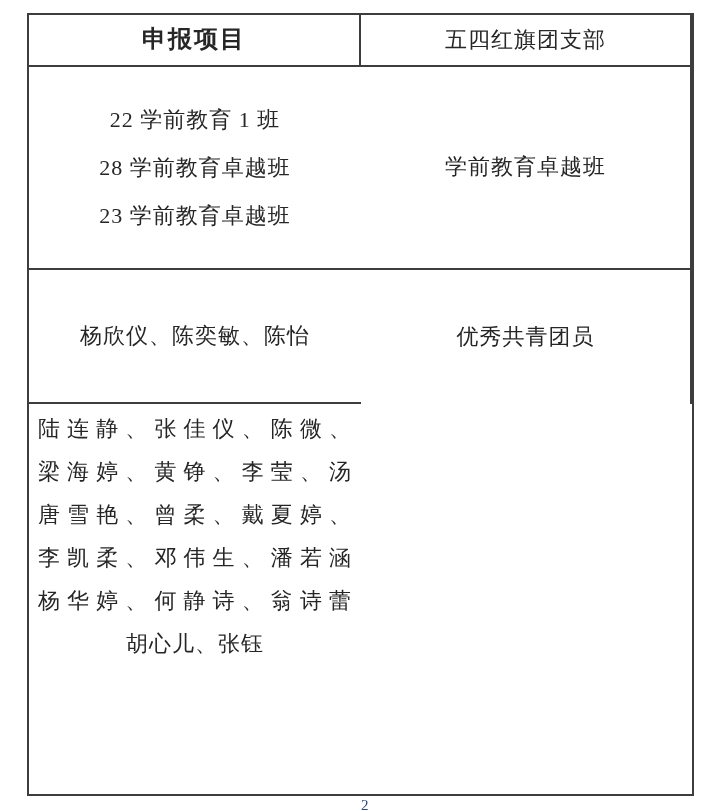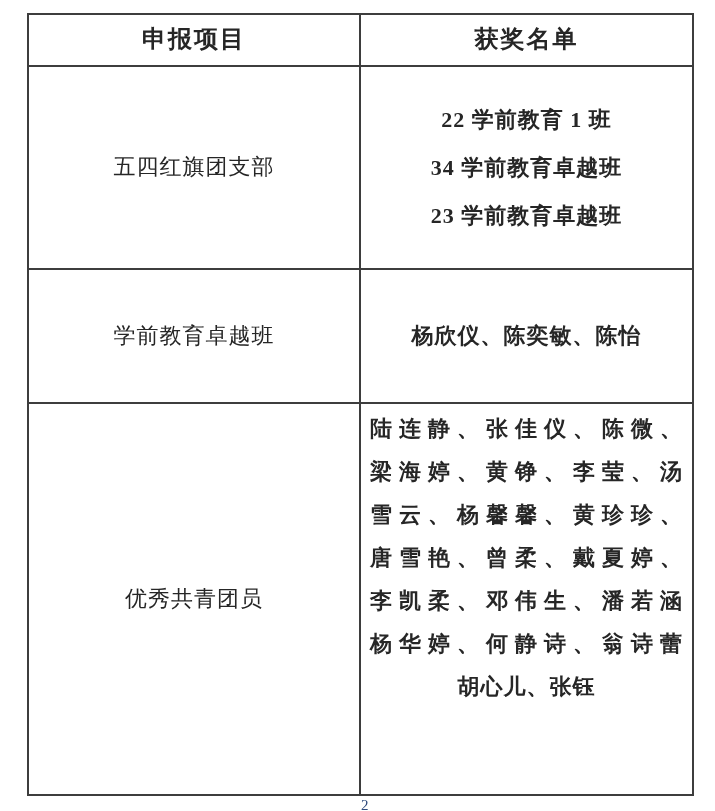--- a/index.html
+++ b/index.html
@@ -27,21 +27,21 @@
     border-bottom: 2px solid #3d3d3d;
     display: flex;
     flex-direction: column;
     justify-content: center;
     align-items: center;
     font-size: 22px;
     letter-spacing: 1px;
     line-height: 1.4;
     overflow: hidden;
   }
-  .cell.last-col { border-right: none; font-weight: bold; }
+  .cell.last-col { border-right: none; }
   .cell.last-row { border-bottom: none; }
   .cell.head {
     font-weight: bold;
     font-size: 24px;
     letter-spacing: 2px;
   }
   .winners-multiline .w-line {
     line-height: 48px;
     text-align: center;
     white-space: nowrap;
@@ -74,47 +74,43 @@
 </head>
 <body>
 
 <div class="page">
 
   <div class="awards-table">
 
     <div class="cell head">
       <span>申报项目</span>
     </div>
-    <div class="cell head last-col">
-      <span>获奖名单</span>
-    </div>
 
     <div class="cell">
       <span>五四红旗团支部</span>
     </div>
     <div class="cell last-col winners-multiline">
       <div class="w-line">22 学前教育 1 班</div>
-      <div class="w-line">34 学前教育卓越班</div>
+      <div class="w-line">28 学前教育卓越班</div>
       <div class="w-line">23 学前教育卓越班</div>
     </div>
 
     <div class="cell">
       <span>学前教育卓越班</span>
     </div>
     <div class="cell last-col">
       <span>杨欣仪、陈奕敏、陈怡</span>
     </div>
 
     <div class="cell last-row">
       <span>优秀共青团员</span>
     </div>
     <div class="cell last-col last-row names-cell">
       <div class="n-line">陆连静、张佳仪、陈微、</div>
       <div class="n-line">梁海婷、黄铮、李莹、汤</div>
-      <div class="n-line">雪云、杨馨馨、黄珍珍、</div>
       <div class="n-line">唐雪艳、曾柔、戴夏婷、</div>
       <div class="n-line">李凯柔、邓伟生、潘若涵</div>
       <div class="n-line">杨华婷、何静诗、翁诗蕾</div>
       <div class="n-line center">胡心儿、张钰</div>
     </div>
 
   </div>
 
   <div class="page-number">2</div>
 

